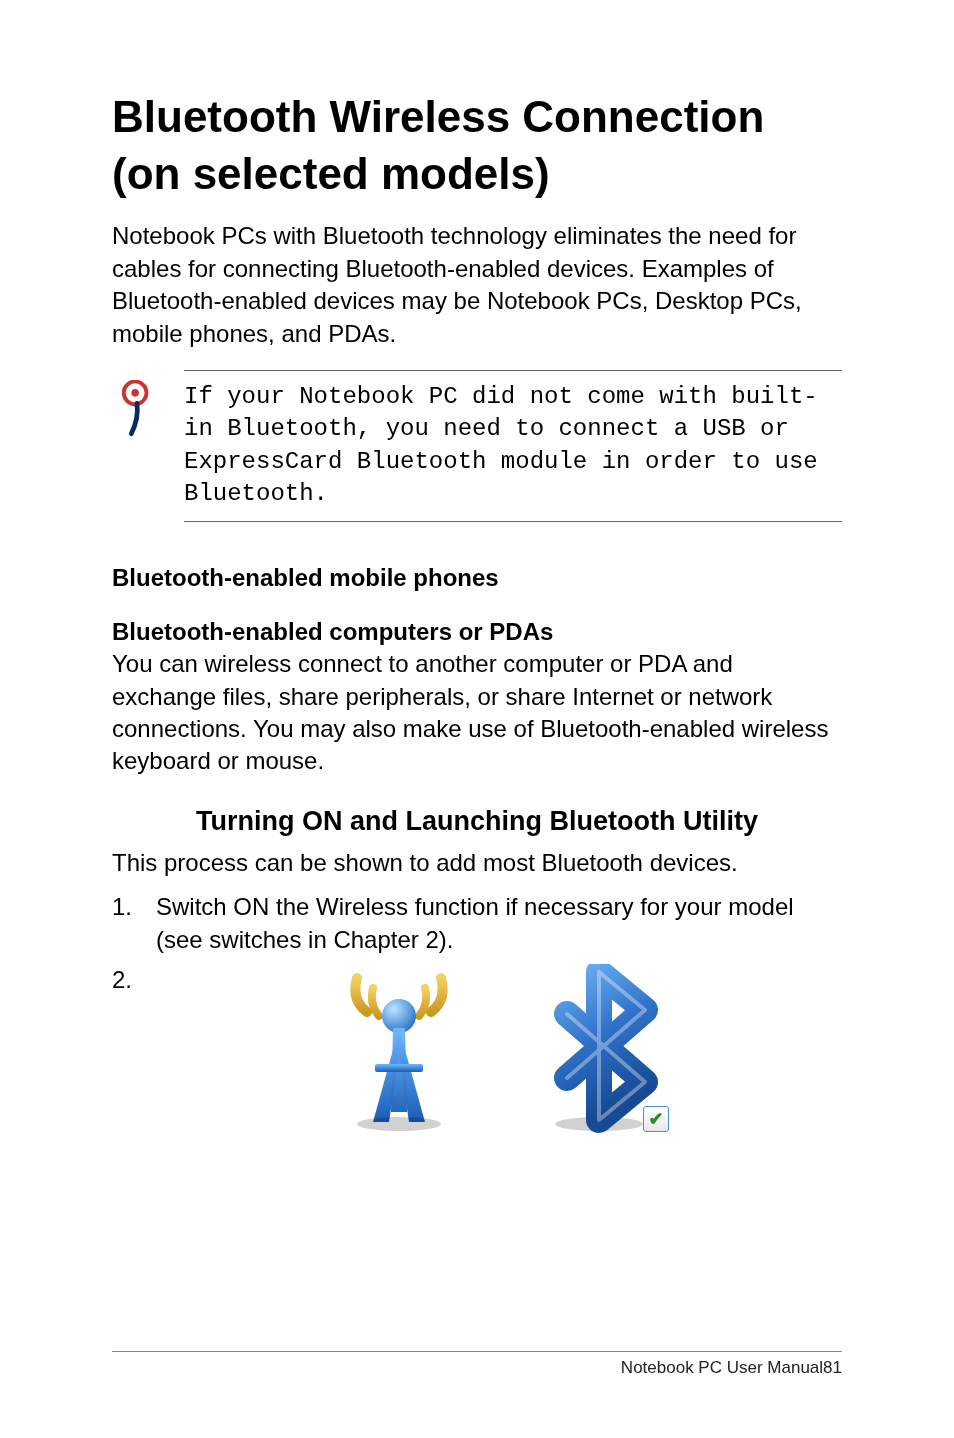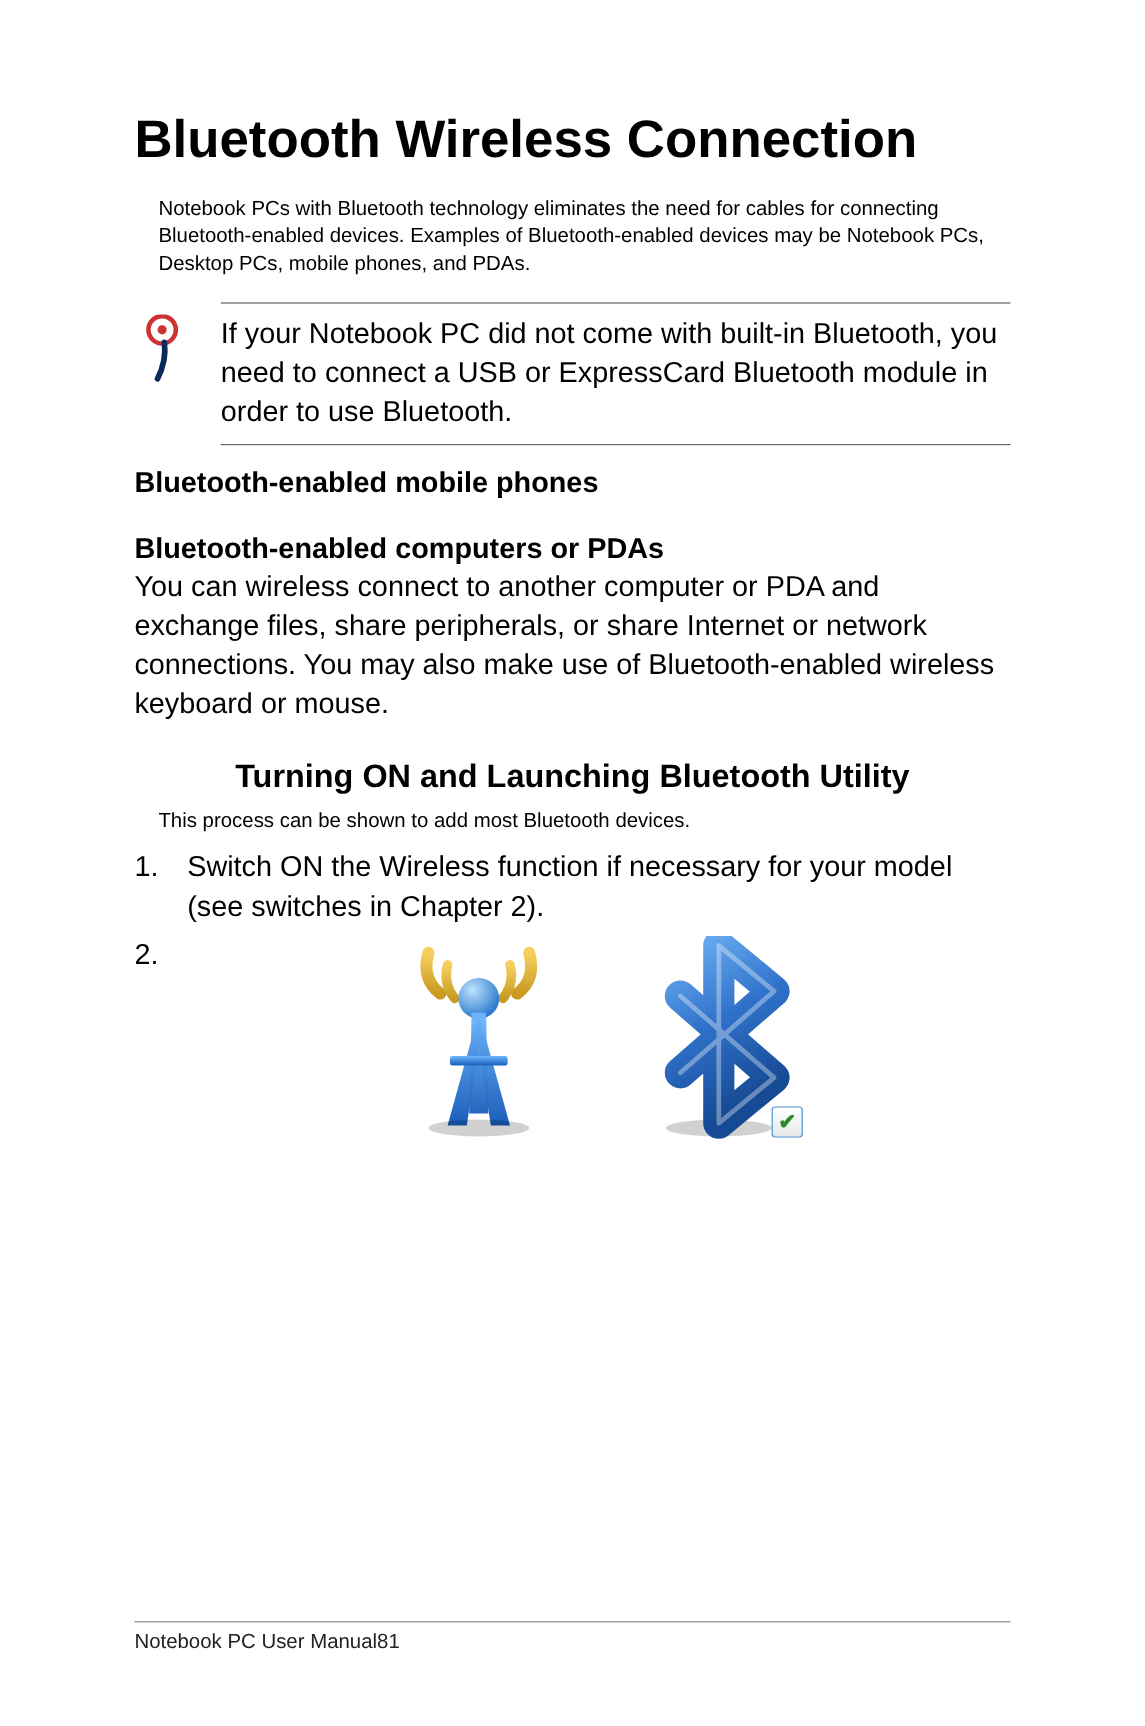--- a/index.html
+++ b/index.html
@@ -16,28 +16,28 @@
       position: relative;
       padding: 88px 112px 60px 112px;
     }
     h1 {
       font-size: 44px;
       font-weight: 700;
       line-height: 1.3;
       margin-bottom: 18px;
     }
     .body-text {
-      font-size: 17px;
+      font-size: 24px;
       line-height: 1.35;
       margin-bottom: 20px;
-      margin-left: 20px;
     }
     .note-box {
       display: flex;
-      margin: 10px 0 16px 0;
+      margin: 10px 0 40px 0;
+      font-family: Liberation Mono, monospace;
     }
     .note-icon-cell {
       width: 72px;
       flex-shrink: 0;
       padding-top: 10px;
       padding-left: 6px;
     }
     .note-content {
       flex: 1;
       border-top: 1px solid #666;
@@ -130,30 +130,31 @@
       line-height: 1;
     }
     .footer {
       position: absolute;
       bottom: 60px;
       left: 112px;
       right: 112px;
       border-top: 1px solid #888;
       padding-top: 6px;
       display: flex;
-      justify-content: flex-start;
+      justify-content: flex-end;
       font-size: 17px;
       color: #222;
     }
   </style>
 </head>
 <body>
 
 <h1>
   <span>Bluetooth Wireless Connection</span><br>
+  <span>(on selected models)</span>
 </h1>
 
 <p class="body-text">Notebook PCs with Bluetooth technology eliminates the need for cables for connecting Bluetooth-enabled devices. Examples of Bluetooth-enabled devices may be Notebook PCs, Desktop PCs, mobile phones, and PDAs.</p>
 
 <div class="note-box">
   <div class="note-icon-cell">
     <svg class="pin-svg" viewBox="0 0 40 60">
       <circle cx="18" cy="13" r="12" fill="none" stroke="#c33" stroke-width="4"></circle>
       <circle cx="18" cy="13" r="4" fill="#c33"></circle>
       <path d="M 20 24 Q 22 40 14 56" fill="none" stroke="#0a2a5c" stroke-width="5" stroke-linecap="round"></path>

